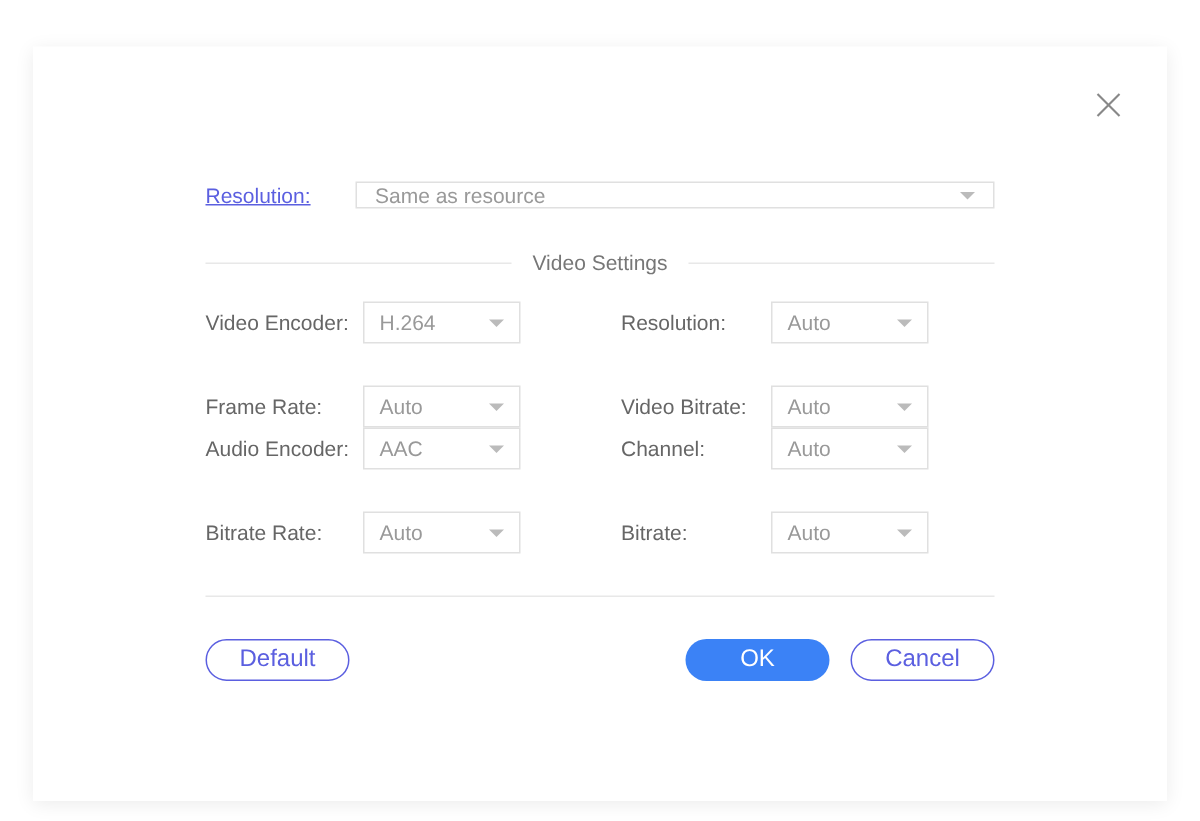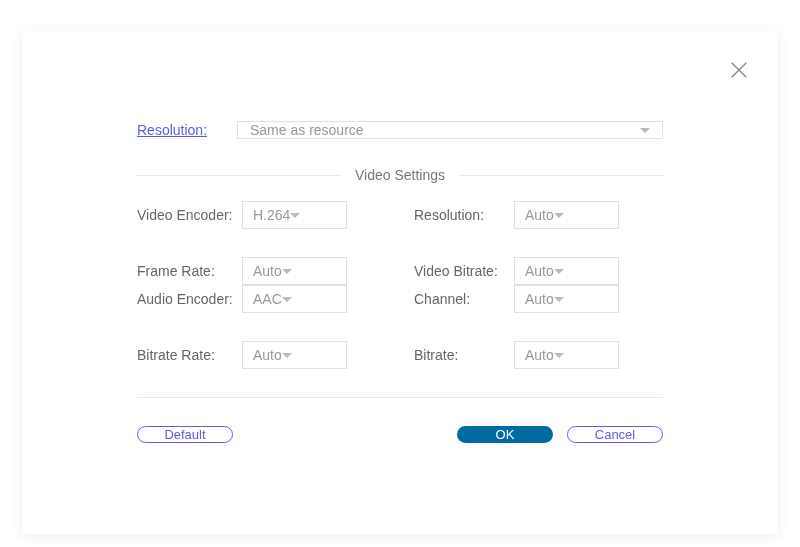--- a/index.html
+++ b/index.html
@@ -99,20 +99,21 @@
       color: #666;
       font-size: 14px;
       min-width: 100px;
     }
     .small-select {
       border: 1px solid #e0e0e0;
       height: 28px;
       width: 105px;
       display: flex;
       align-items: center;
+      justify-content: space-between;
       padding: 0 10px;
       color: #999;
       font-size: 14px;
       cursor: pointer;
     }
     .chev {
       width: 0;
       height: 0;
       border-left: 5px solid transparent;
       border-right: 5px solid transparent;
@@ -122,38 +123,38 @@
       height: 1px;
       background: #e8e8e8;
       margin-top: 28px;
     }
     .button-row {
       display: flex;
       align-items: center;
       padding: 28px 0 0 0;
     }
     .btn {
-      height: 17px;
+      height: 28px;
       border-radius: 16px;
-      font-size: 13px;
+      font-size: 16px;
       cursor: pointer;
       display: flex;
       align-items: center;
       justify-content: center;
       min-width: 96px;
       padding: 0 20px;
     }
     .btn-outline {
       border: 1px solid #5b5fe0;
       color: #5b5fe0;
       background: #fff;
     }
     .btn-primary {
       border: none;
-      background: #0369a1;
+      background: #3b82f6;
       color: #fff;
     }
     .btn-spacer {
       flex: 1;
     }
     .btn-gap {
       width: 14px;
     }
   </style>
 </head>

